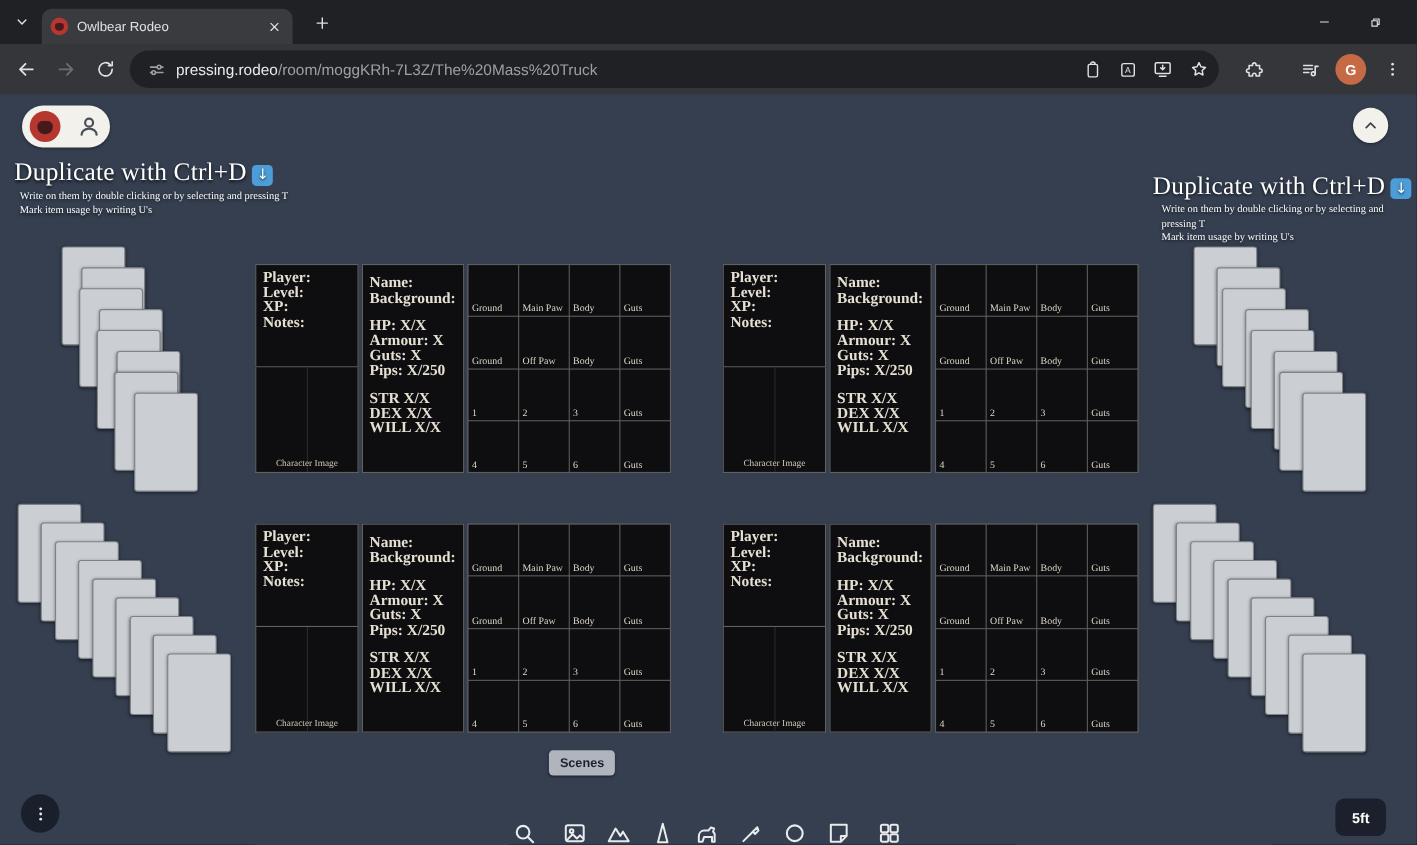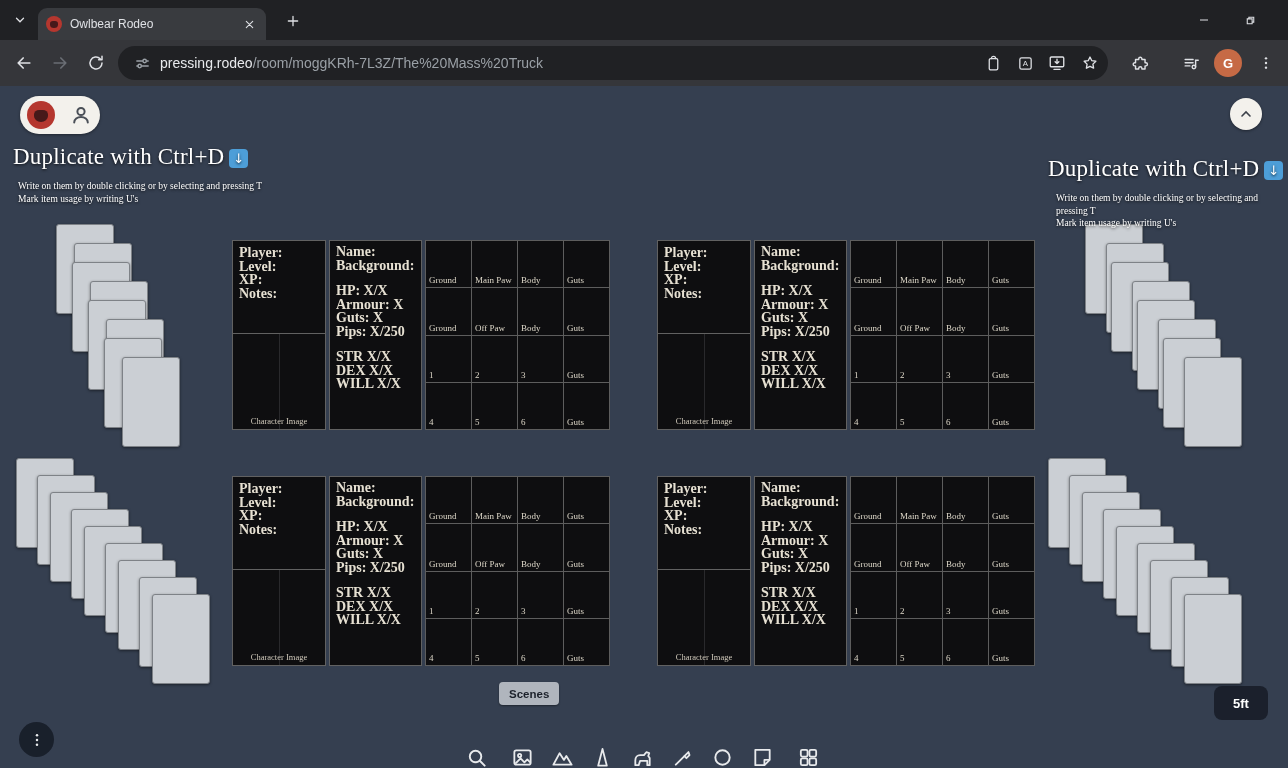--- a/index.html
+++ b/index.html
@@ -37,48 +37,48 @@
          display:flex;align-items:center;justify-content:space-around;box-shadow:0 1px 3px rgba(0,0,0,.4);}
   .owlbear-logo{width:28px;height:28px;border-radius:50%;background:#b5372f;position:relative;cursor:pointer;}
   .owlbear-logo::after{content:"";position:absolute;left:7px;top:9px;width:14px;height:12px;border-radius:45% 45% 62% 62%;background:#46191a;}
   .collapse{position:absolute;left:1230px;top:12px;width:32px;height:32px;border-radius:50%;background:#f3f1ec;
             display:flex;align-items:center;justify-content:center;cursor:pointer;box-shadow:0 1px 3px rgba(0,0,0,.4);}
 
   .hint{position:absolute;color:#fff;font-family:"Liberation Serif",serif;text-shadow:0 1px 3px rgba(0,0,0,.8);}
   .hint .title{font-size:23px;letter-spacing:.2px;}
   .dn-arrow{display:inline-block;width:19px;height:19px;margin-left:5px;background:#4d9ed8;border-radius:4px;
             color:#fff;font-size:13px;line-height:19px;text-align:center;vertical-align:1px;font-family:"DejaVu Sans",sans-serif;}
-  .hint .sub{font-size:9.5px;margin-top:10px;line-height:12.5px;}
+  .hint .sub{font-size:9.5px;margin-top:3px;line-height:12.5px;}
 
   .card{position:absolute;width:56px;height:88px;background:#cbcfd4;border:1px solid #7e8287;border-radius:3px;
         box-shadow:0 1px 3px rgba(0,0,0,.45);cursor:grab;}
 
   .sheet{position:absolute;width:378px;height:190px;display:flex;gap:3px;cursor:grab;}
   .sh-left{width:94px;flex:none;display:flex;flex-direction:column;}
   .sh-info{height:94px;background:#0e0e10;border:1px solid #616161;box-sizing:border-box;padding:5px 6px;}
   .sh-img{flex:1;background:#0e0e10;border:1px solid #616161;border-top:none;box-sizing:border-box;position:relative;}
   .sh-img::before{content:"";position:absolute;left:50%;top:0;bottom:0;border-left:1px solid #29292c;}
   .sh-img span{position:absolute;bottom:3px;left:0;width:100%;text-align:center;font-size:8.5px;color:#cfc8ba;
                font-family:"Liberation Serif",serif;}
-  .sh-mid{width:93px;flex:none;background:#0e0e10;border:1px solid #616161;box-sizing:border-box;padding:4px 6px;
+  .sh-mid{width:93px;flex:none;background:#0e0e10;border:1px solid #616161;box-sizing:border-box;padding:10px 6px;
           display:flex;flex-direction:column;gap:12px;}
   .sh-line{font-size:14px;font-weight:700;color:#e6e0d2;font-family:"Liberation Serif",serif;line-height:13.5px;white-space:nowrap;}
   .sh-grid{flex:1;display:grid;grid-template-columns:repeat(4,1fr);grid-template-rows:repeat(4,1fr);
            gap:1px;background:#5d5d5d;border:1px solid #5d5d5d;}
   .sh-cell{background:#0e0e10;position:relative;}
   .sh-cell span{position:absolute;left:3px;bottom:2px;font-size:9px;color:#ded8c9;font-family:"Liberation Serif",serif;white-space:nowrap;}
 
   .scenes-btn{position:absolute;left:499px;top:596px;height:23px;padding:0 10px;background:#b0b5bd;border-radius:4px;
               color:#1c212b;font-size:11.5px;font-weight:700;display:flex;align-items:center;cursor:pointer;
               box-shadow:0 1px 2px rgba(0,0,0,.4);}
   .tool{position:absolute;top:654px;width:34px;height:34px;transform:translateX(-50%);display:flex;align-items:center;
         justify-content:center;border-radius:50%;cursor:pointer;}
   .menu-dots{position:absolute;left:19px;top:636px;width:35px;height:35px;border-radius:50%;background:rgba(18,23,33,.78);
              display:flex;align-items:center;justify-content:center;cursor:pointer;}
-  .scale-btn{position:absolute;left:1214px;top:600px;width:54px;height:34px;border-radius:8px;background:rgba(22,27,38,.85);
+  .scale-btn{position:absolute;left:1214px;top:640px;width:46px;height:34px;border-radius:8px;background:rgba(22,27,38,.85);
              color:#fff;font-size:13px;font-weight:700;display:flex;align-items:center;justify-content:center;cursor:pointer;}
 
   svg{display:block;}
 </style>
 </head>
 <body>
 
 <div class="screen">
 
   <div class="tabstrip">

